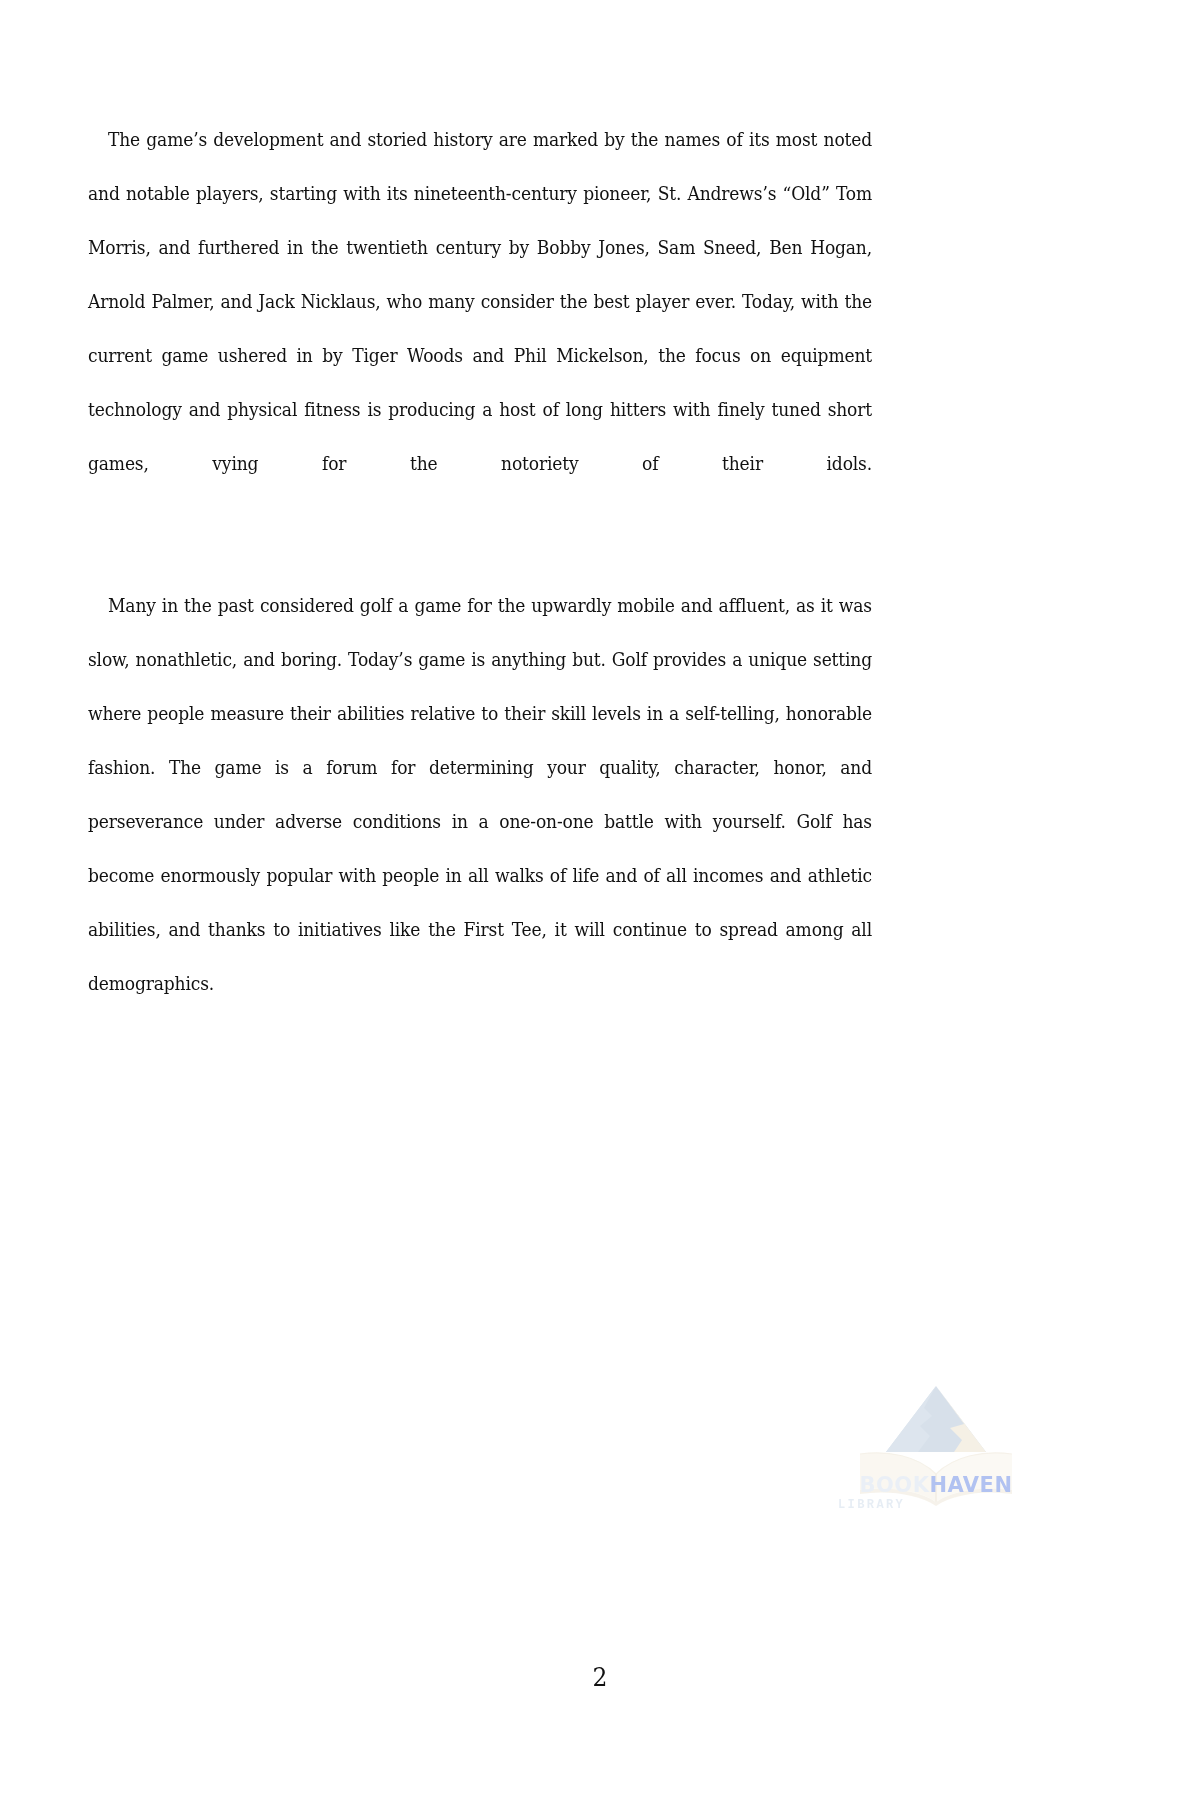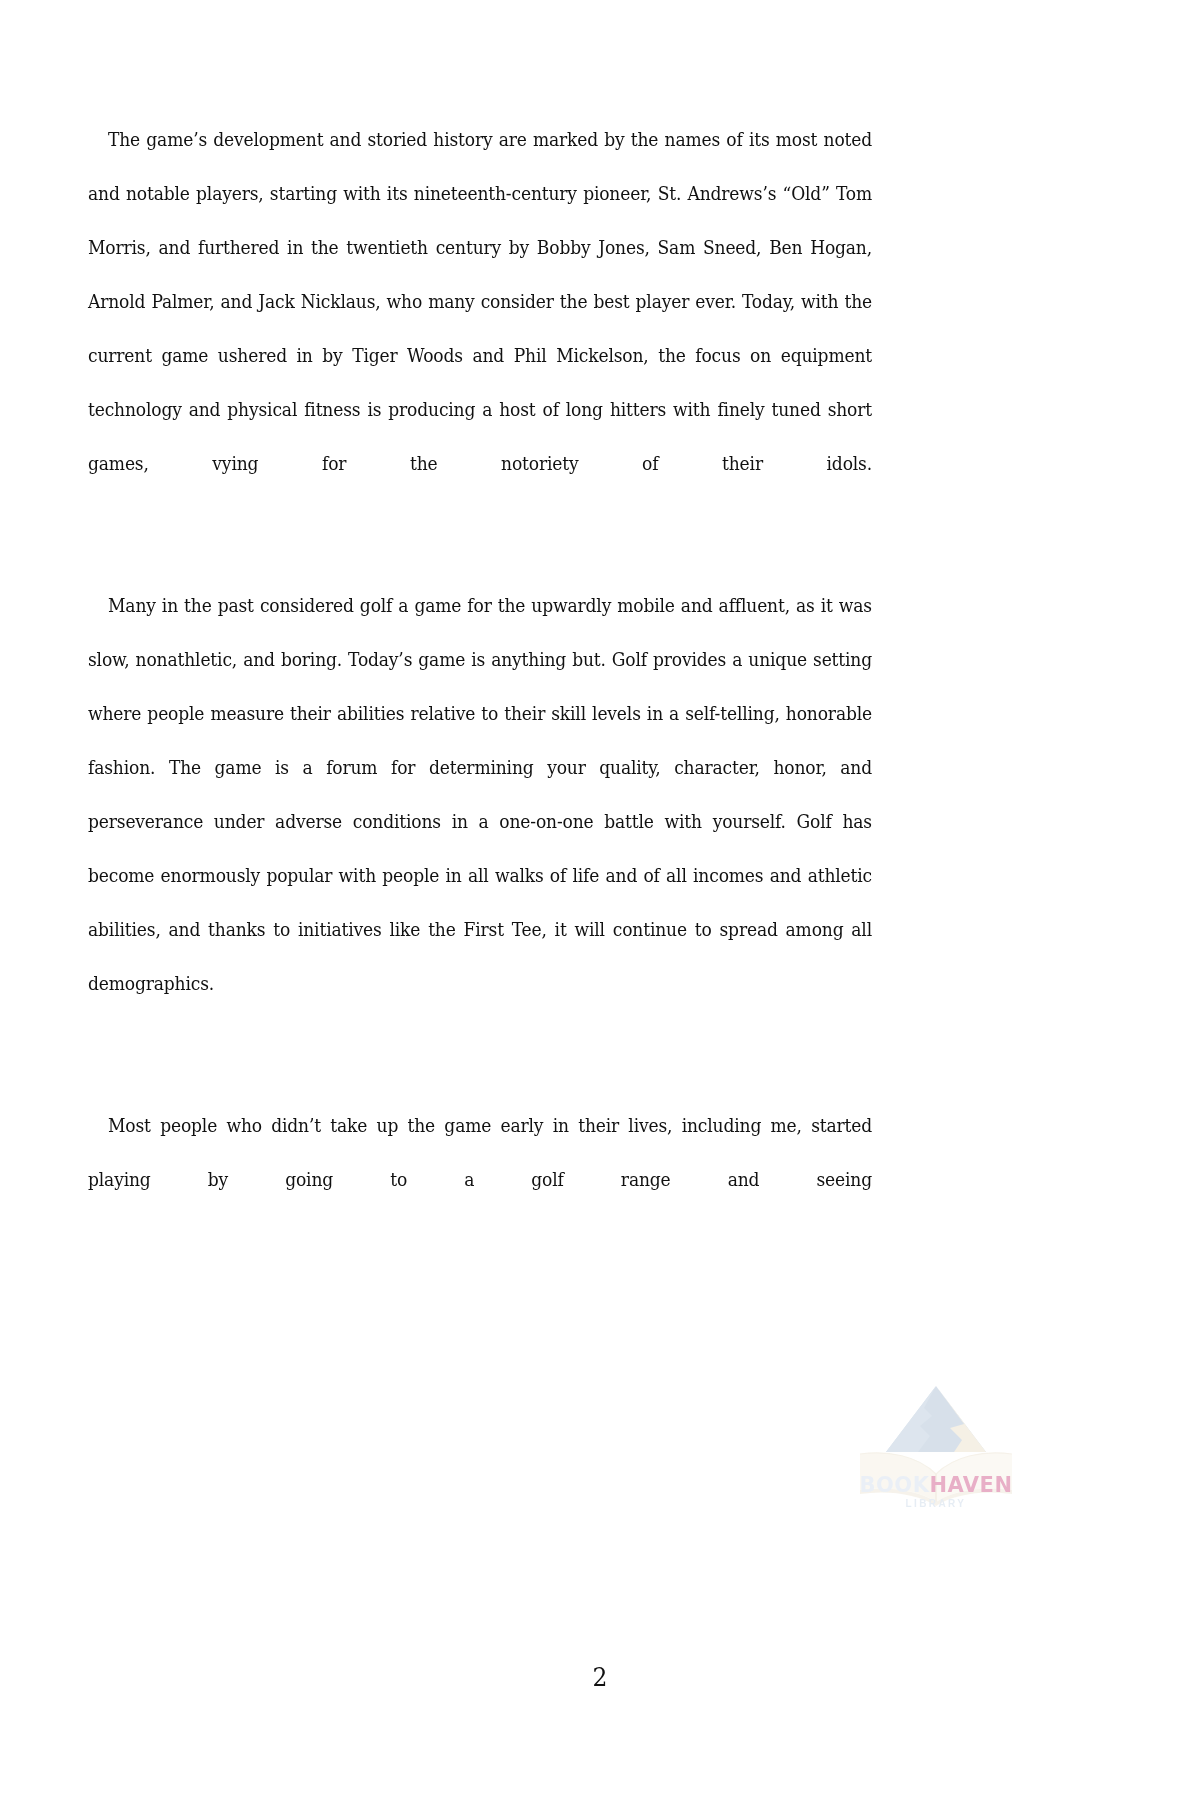--- a/index.html
+++ b/index.html
@@ -91,44 +91,42 @@
     width: 196px;
     text-align: center;
     font-family: "DejaVu Sans", "Liberation Sans", sans-serif;
     font-weight: 700;
     font-size: 21px;
     letter-spacing: 0.5px;
     line-height: 22px;
     white-space: nowrap;
   }
   .wm-book { color: #c3d3e6; }
-  .wm-haven { color: #be185d; }
+  .wm-haven { color: #1d4ed8; }
   .wm-sub {
     position: absolute;
     left: 0;
     top: 120px;
     width: 196px;
-    text-align: center;
-    font-family: Liberation Sans, sans-serif;
+    font-family: Liberation Mono, monospace;
     font-weight: 700;
-    font-size: 10px;
+    font-size: 12px;
     letter-spacing: 2.4px;
     color: #b9cbe0;
     white-space: nowrap;
   }
 </style>
 </head>
 <body>
 
 <div id="page">
 
   <div id="text-body">
     <p class="para">The game’s development and storied history are marked by the names of its most noted and notable players, starting with its nineteenth-century pioneer, St. Andrews’s “Old” Tom Morris, and furthered in the twentieth century by Bobby Jones, Sam Sneed, Ben Hogan, Arnold Palmer, and Jack Nicklaus, who many consider the best player ever. Today, with the current game ushered in by Tiger Woods and Phil Mickelson, the focus on equipment technology and physical fitness is producing a host of long hitters with finely tuned short games, vying for the notoriety of their idols.</p>
     <p class="para">Many in the past considered golf a game for the upwardly mobile and affluent, as it was slow, nonathletic, and boring. Today’s game is anything but. Golf provides a unique setting where people measure their abilities relative to their skill levels in a self-telling, honorable fashion. The game is a forum for determining your quality, character, honor, and perseverance under adverse conditions in a one-on-one battle with yourself. Golf has become enormously popular with people in all walks of life and of all incomes and athletic abilities, and thanks to initiatives like the First Tee, it will continue to spread among all demographics.</p>
-    <p class="para">Most people who didn’t take up the game early in their lives, including me, started playing by going to a golf range and seeing</p>
   </div>
 
   <div id="page-number">2</div>
 
   <div id="watermark">
     <svg viewBox="0 0 196 150" xmlns="http://www.w3.org/2000/svg">
 
       <path d="M98 8 L148 74 L48 74 Z" fill="#8ba6c4"></path>
       <path d="M98 8 L126 46 L112 50 L124 62 L116 74 L148 74 Z" fill="#e2d4b4"></path>
       <path d="M98 8 L86 30 L94 38 L82 48 L92 58 L80 74 L48 74 Z" fill="#9db5ce"></path>

